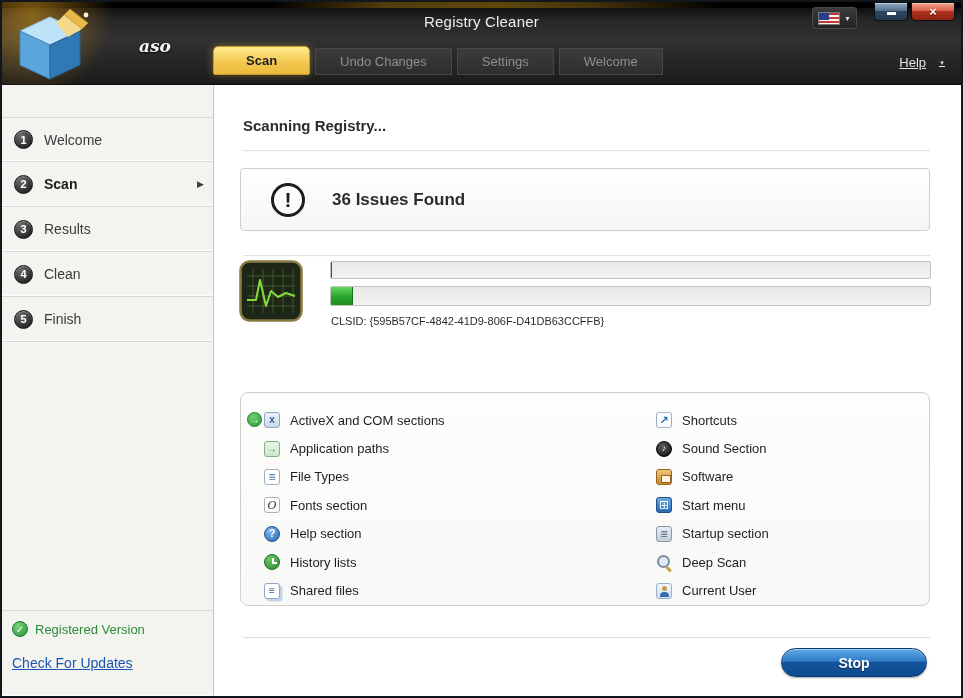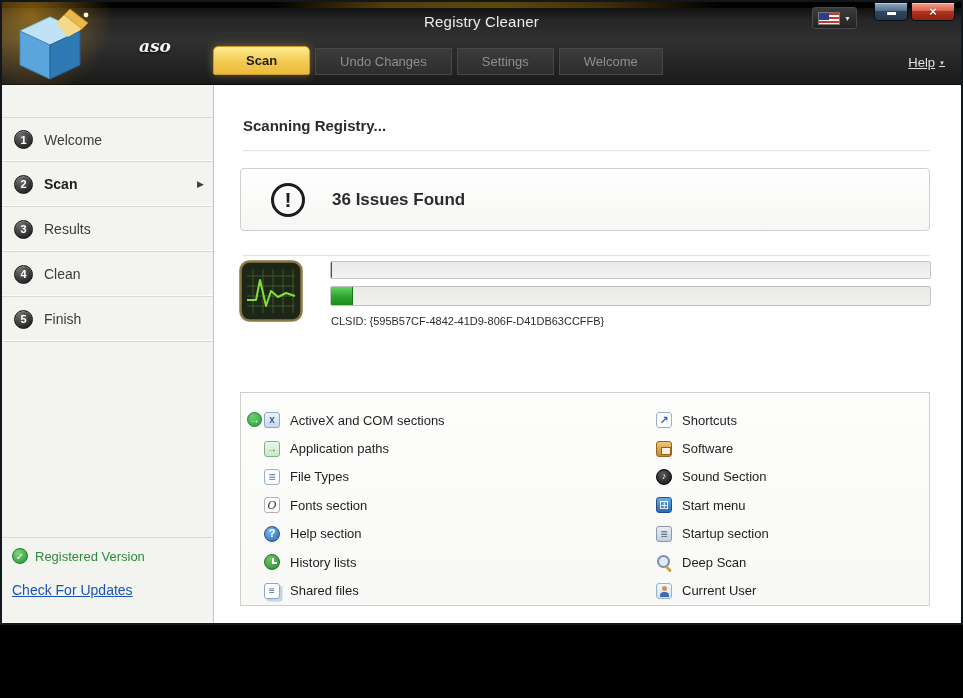--- a/index.html
+++ b/index.html
@@ -1,17 +1,17 @@
 <!DOCTYPE html>
 <html><head>
 <meta charset="utf-8">
 <style>
   * { box-sizing: border-box; }
   body { margin: 0; background: #000; font-family: "Liberation Sans","DejaVu Sans",sans-serif; }
-  .window { position: relative; width: 963px; height: 625px; background: #fff;
+  .window { position: relative; width: 963px; height: 698px; background: #fff;
             border: 2px solid #12161d; overflow: hidden; }
 
   
   .header-zone { position: absolute; top: 0; left: 0; right: 0; height: 83px;
     background: linear-gradient(180deg,#060606 0,#262626 22%,#313131 45%,#272727 70%,#1b1b1b 100%);
     border-bottom: 1px solid #0c0c0c; }
   .top-crop { position: absolute; top: 0; left: 0; right: 0; height: 6px;
     background: linear-gradient(90deg, #000 28%, rgba(140,100,10,.55) 40%, rgba(150,110,12,.6) 52%, rgba(120,85,8,.5) 62%, #000 75%); }
   .gold-glow { position: absolute; left: -22px; top: -22px; width: 160px; height: 110px;
     background: radial-gradient(circle at 32% 32%, rgba(224,158,28,.55), rgba(224,158,28,0) 62%); pointer-events: none; }
@@ -37,21 +37,21 @@
     font-family: "DejaVu Serif","Liberation Serif",serif; font-style: italic; font-weight: bold;
     text-shadow: 0 1px 2px #000; }
 
   .tabs-row { position: absolute; left: 211px; bottom: 9px; display: flex; align-items: flex-end; }
   .tab { font-size: 13px; color: #8f8f8f; padding: 5px 24px; margin-right: 5px;
     background: linear-gradient(#3b3b3b,#2e2e2e); border: 1px solid #474747; cursor: pointer; white-space: nowrap; }
   .tab.active { background: linear-gradient(#fdeB8d,#f3c74e 60%,#eaba3c); color: #1d1d1d; font-weight: bold;
     border: 1px solid #c79a2b; border-radius: 5px 5px 2px 2px; padding: 6px 32px;
     box-shadow: 0 0 8px rgba(244,204,84,.35); }
   .help-link { position: absolute; right: 16px; bottom: 14px; color: #e2e2e2; font-size: 13px;
-    text-decoration: underline; cursor: pointer; display: flex; align-items: center; gap: 4px; }
+    text-decoration: underline; cursor: pointer; display: flex; align-items: center; gap: 13px; }
   .help-link .caret { font-size: 6px; }
 
   
   .sidebar { position: absolute; top: 83px; left: 0; width: 212px; bottom: 0;
     background: #f3f3f0; border-right: 1px solid #c5c5c2; }
   .steps { position: absolute; top: 32px; left: 0; right: 0; }
   .step { height: 45px; display: flex; align-items: center; padding-left: 12px; gap: 11px;
     border-bottom: 1px solid #d9d9d5; box-shadow: inset 0 -1px 0 #fcfcfa; position: relative; cursor: pointer; }
   .step:first-child { border-top: 1px solid #d9d9d5; }
   .step-badge { width: 19px; height: 19px; border-radius: 50%; flex: 0 0 19px;
@@ -86,21 +86,21 @@
 
   .scope-icon { position: absolute; left: 24px; top: 175px; }
   .pbar { position: absolute; left: 115px; right: 30px; border: 1px solid #c2c2c0; border-radius: 2px;
     background: linear-gradient(#e9e9e7,#f2f2f0); overflow: hidden; }
   .pbar-1 { top: 176px; height: 18px; }
   .pbar-2 { top: 201px; height: 20px; }
   .pfill { height: 100%; background: linear-gradient(#62d562,#2ba52b 55%,#1e8c1e); border-right: 1px solid #177517; }
   .progress-item { position: absolute; left: 116px; top: 230px; font-size: 11px; color: #2c2c2c; }
 
   .cat-box { position: absolute; left: 25px; right: 31px; top: 307px; height: 214px;
-    border: 1px solid #cfcfcc; border-radius: 0; background: linear-gradient(#fdfdfc,#f8f8f6); }
+    border: 1px solid #cfcfcc; border-radius: 8px; background: linear-gradient(#fdfdfc,#f8f8f6); }
   .pointer { position: absolute; left: 6px; top: 19px; width: 15px; height: 15px; border-radius: 50%;
     background: radial-gradient(circle at 35% 28%, #72ce72, #27a03a); border: 1px solid #1e7d2c;
     color: #fff; font-size: 10px; font-weight: bold; display: flex; align-items: center; justify-content: center; }
   .pointer::after { content: "→"; }
   .cat-col { position: absolute; top: 13px; }
   .col-left { left: 23px; } .col-right { left: 415px; }
   .cat-row { display: flex; align-items: center; gap: 10px; height: 28.4px; }
   .clabel { font-size: 13px; color: #1e1e1e; }
 
   .cic { width: 16px; height: 16px; border-radius: 3px; flex: 0 0 16px; position: relative;
@@ -296,26 +296,26 @@
           <span class="cic i-shared"></span>
           <span class="clabel">Shared files</span>
         </div>
       </div>
       <div class="cat-col col-right">
         <div class="cat-row">
           <span class="cic i-shortcuts"></span>
           <span class="clabel">Shortcuts</span>
         </div>
         <div class="cat-row">
+          <span class="cic i-sound"></span>
+          <span class="clabel">Sound Section</span>
+        </div>
+        <div class="cat-row">
           <span class="cic i-software"></span>
           <span class="clabel">Software</span>
-        </div>
-        <div class="cat-row">
-          <span class="cic i-sound"></span>
-          <span class="clabel">Sound Section</span>
         </div>
         <div class="cat-row">
           <span class="cic i-startmenu"></span>
           <span class="clabel">Start menu</span>
         </div>
         <div class="cat-row">
           <span class="cic i-startup"></span>
           <span class="clabel">Startup section</span>
         </div>
         <div class="cat-row">

